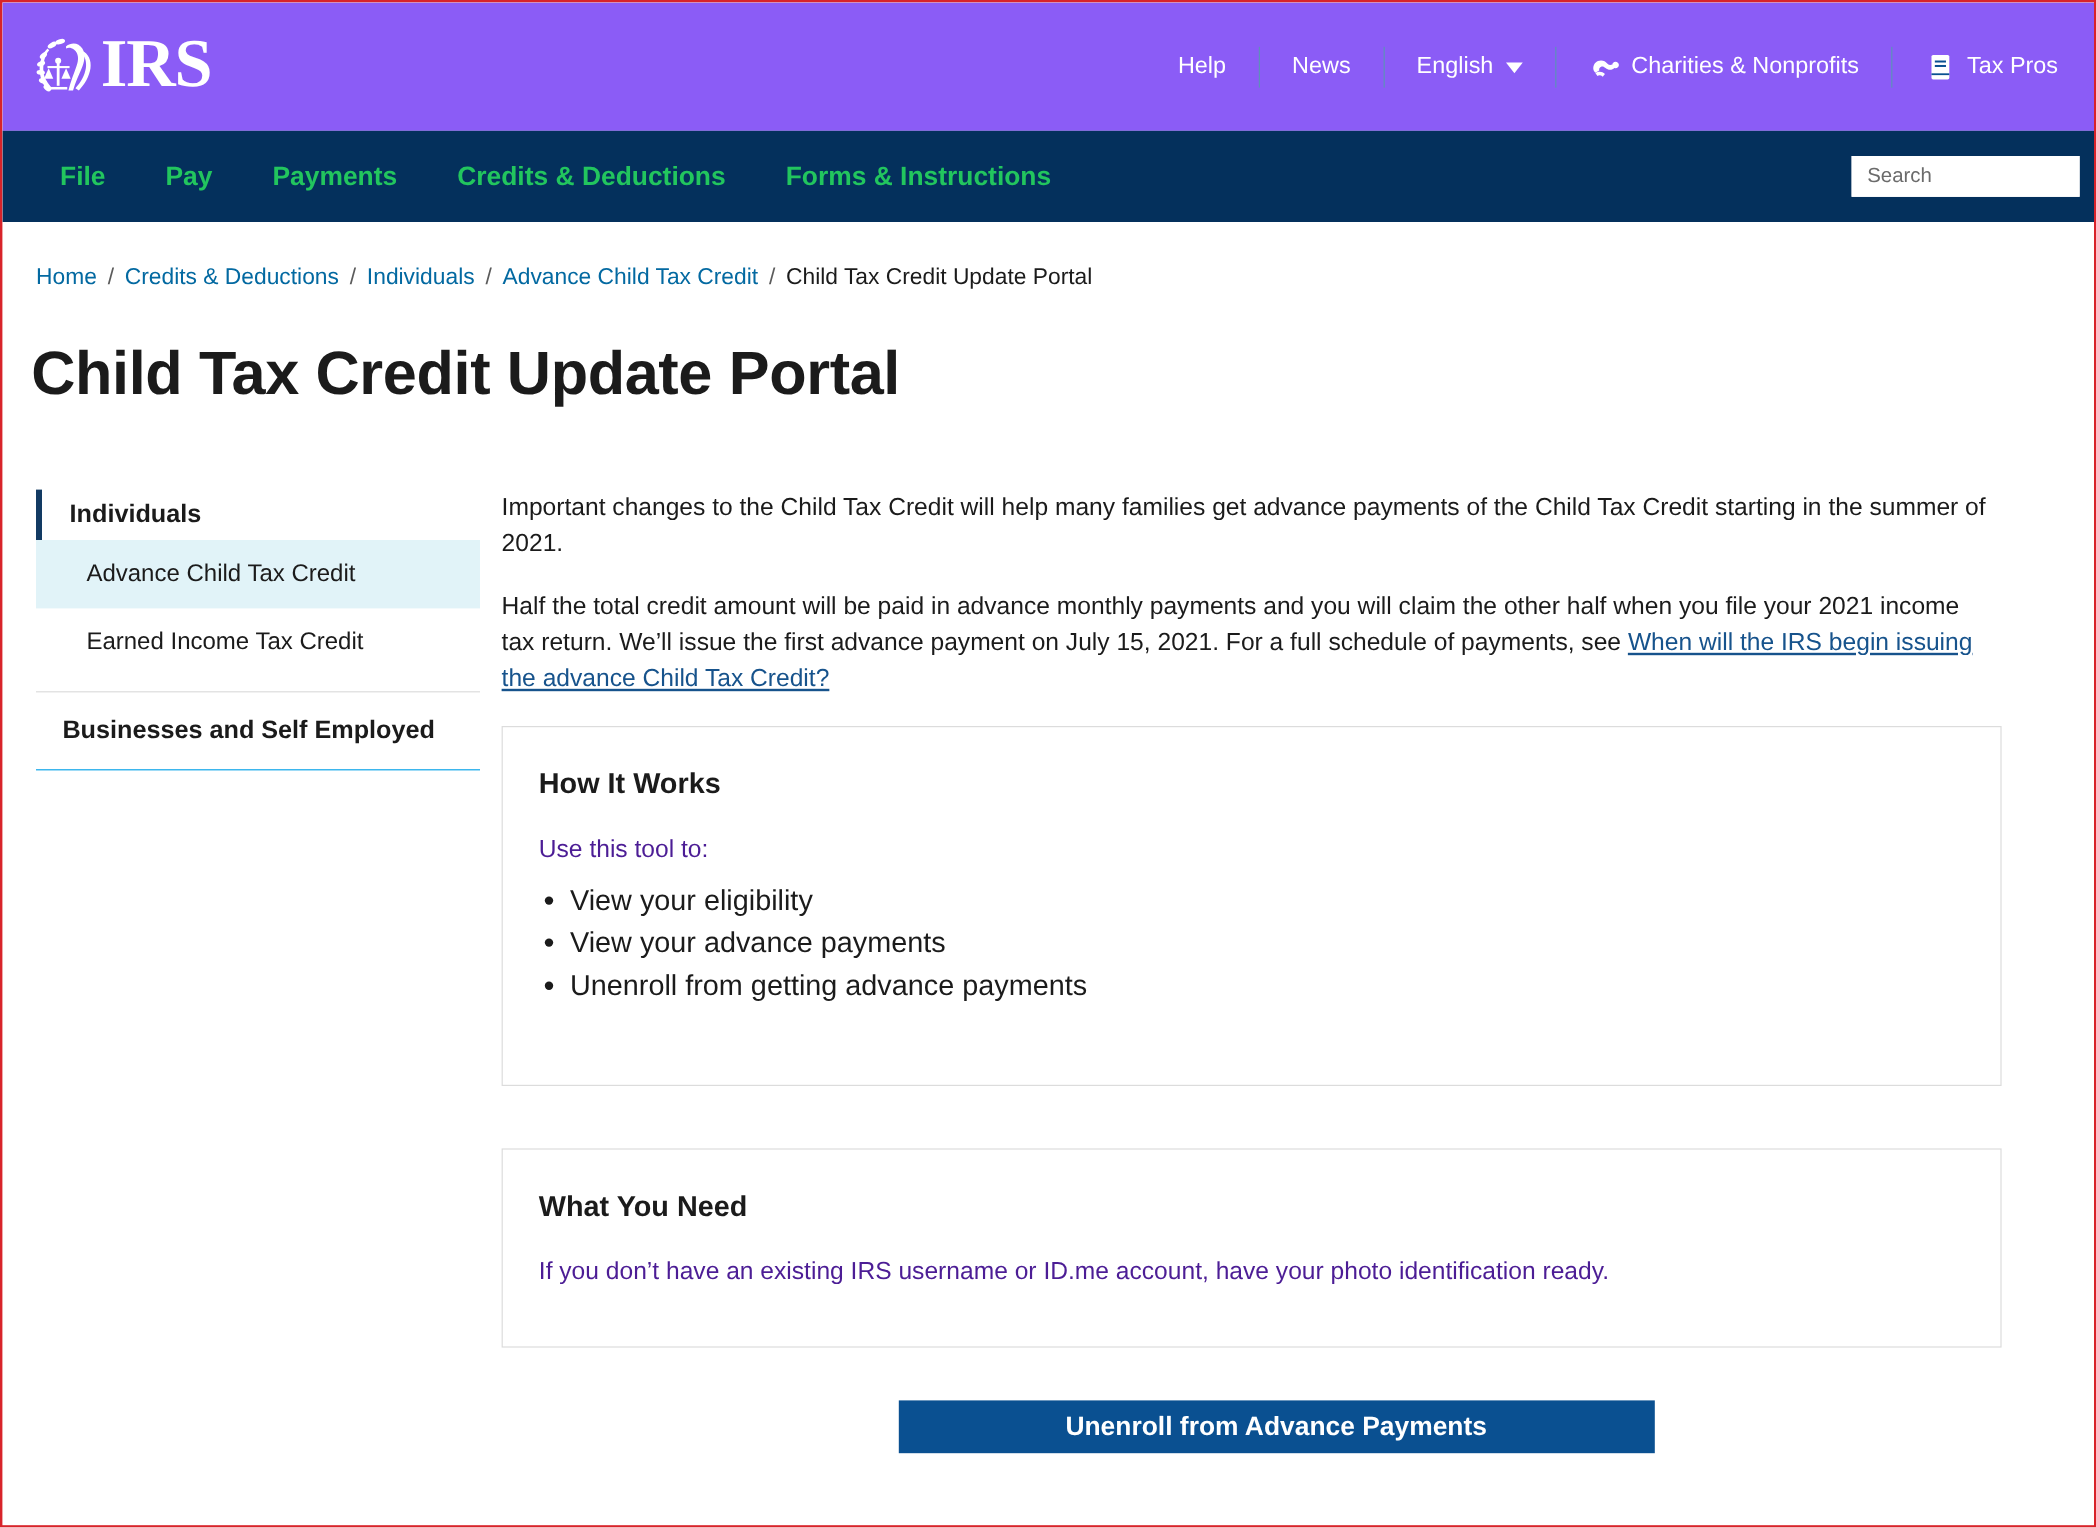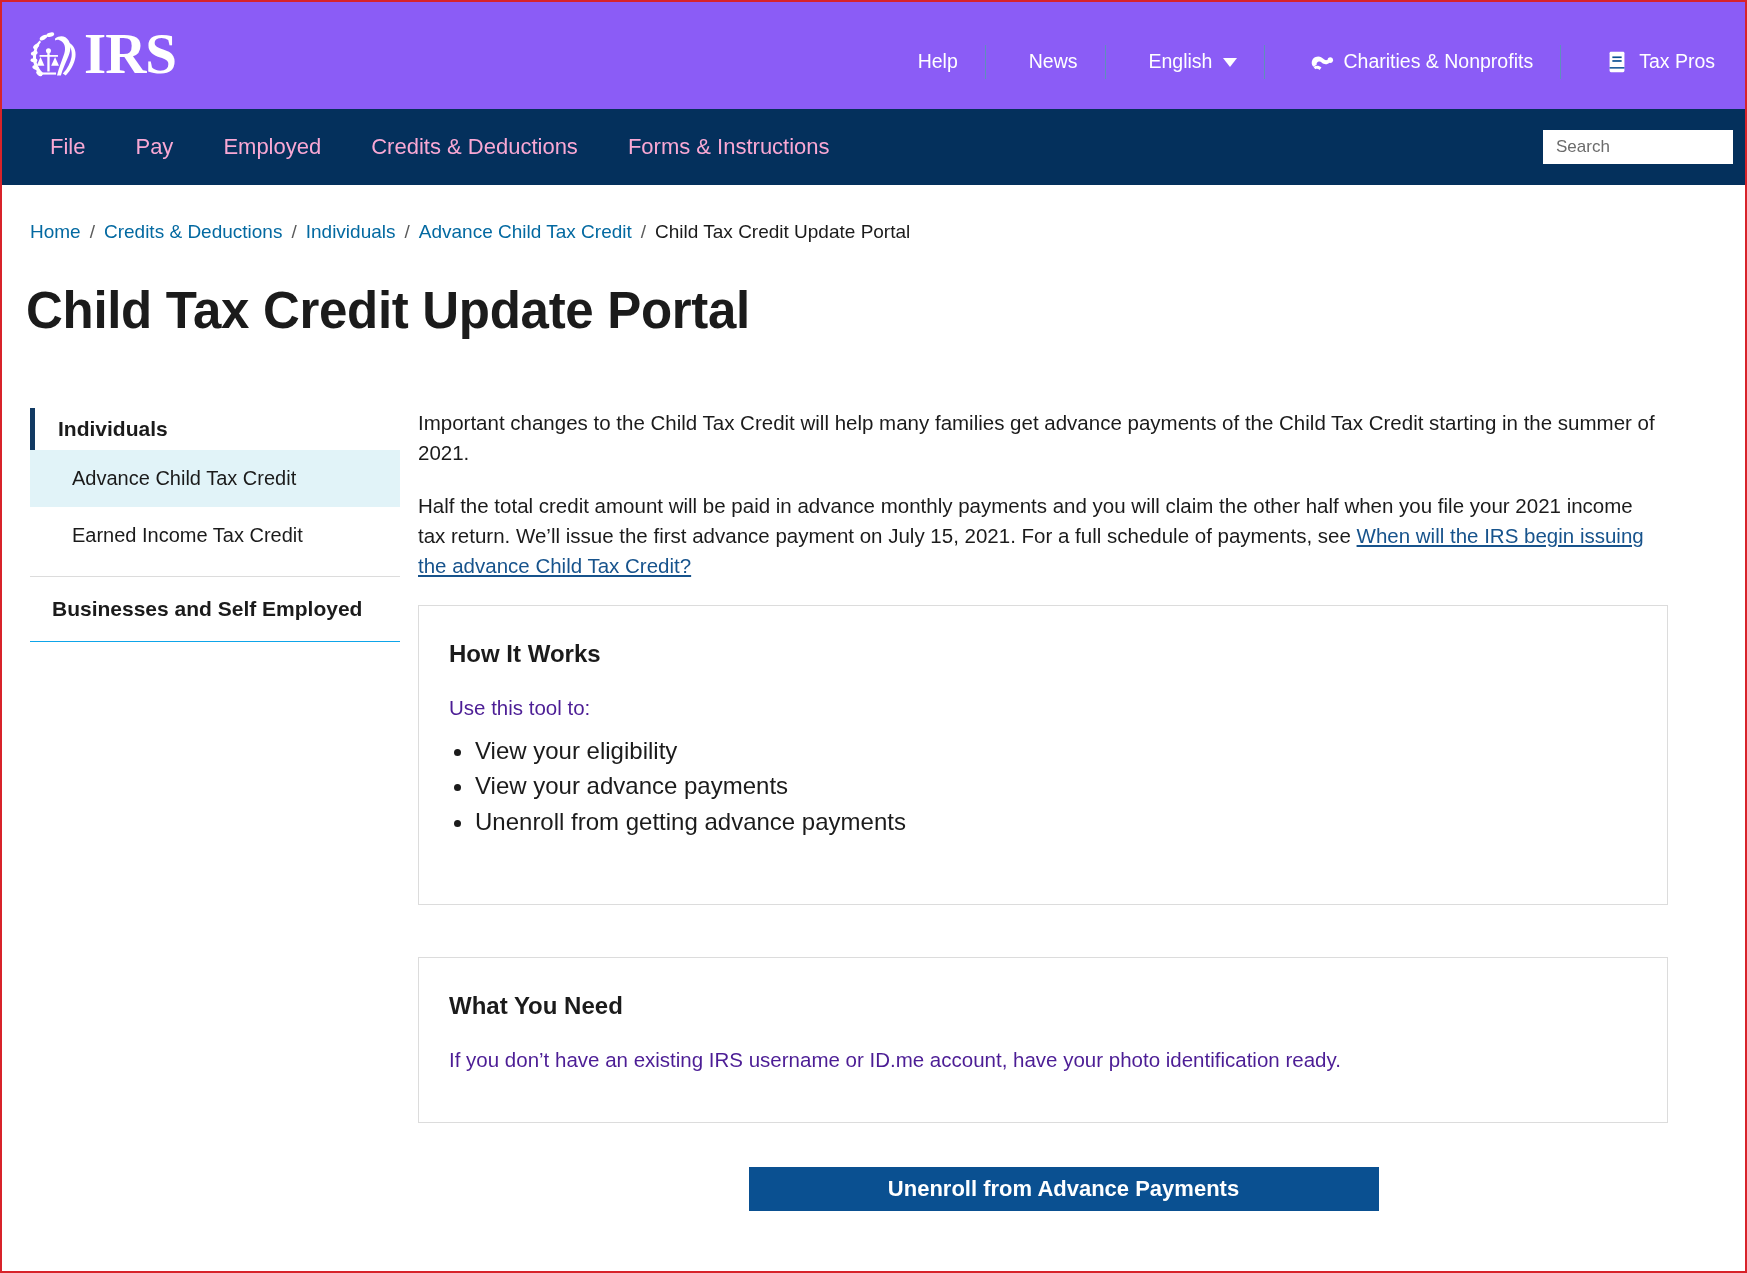--- a/index.html
+++ b/index.html
@@ -48,23 +48,22 @@
     color: #ffffff;
     letter-spacing: -1px;
     line-height: 1;
     margin-left: -4px;
     padding-bottom: 4px;
   }
 
   .utility-nav {
     margin-left: auto;
     display: flex;
-    align-items: flex-end;
+    align-items: center;
     height: 46px;
-    gap: 16px;
   }
   .utility-item {
     color: #ffffff;
     font-size: 19.5px;
     line-height: 1;
     padding: 0 27px;
     display: flex;
     align-items: center;
     gap: 9px;
     cursor: pointer;
@@ -89,23 +88,23 @@
   .main-nav {
     background: #04305c;
     height: 76px;
     display: flex;
     align-items: center;
     padding-left: 40px;
     padding-right: 22px;
     position: relative;
   }
   .nav-item {
-    color: #f9a8d4;
+    color: #22c55e;
     font-size: 22px;
-    font-weight: 400;
+    font-weight: 700;
     padding: 0 25px;
     cursor: pointer;
     white-space: nowrap;
   }
   .nav-item.first { padding-left: 8px; }
 
   .search-wrap {
     margin-left: auto;
     position: relative;
     width: 180px;
@@ -333,21 +332,21 @@
         </svg>
         <span>Tax Pros</span>
       </div>
 
     </div>
   </div>
 
   <div class="main-nav">
     <div class="nav-item first">File</div>
     <div class="nav-item">Pay</div>
-    <div class="nav-item">Employed</div>
+    <div class="nav-item">Payments</div>
     <div class="nav-item">Credits &amp; Deductions</div>
     <div class="nav-item">Forms &amp; Instructions</div>
 
     <div class="search-wrap">
       <div class="search-box">
         <input type="text" placeholder="Search" style="">
 
       </div>
     </div>
   </div>

